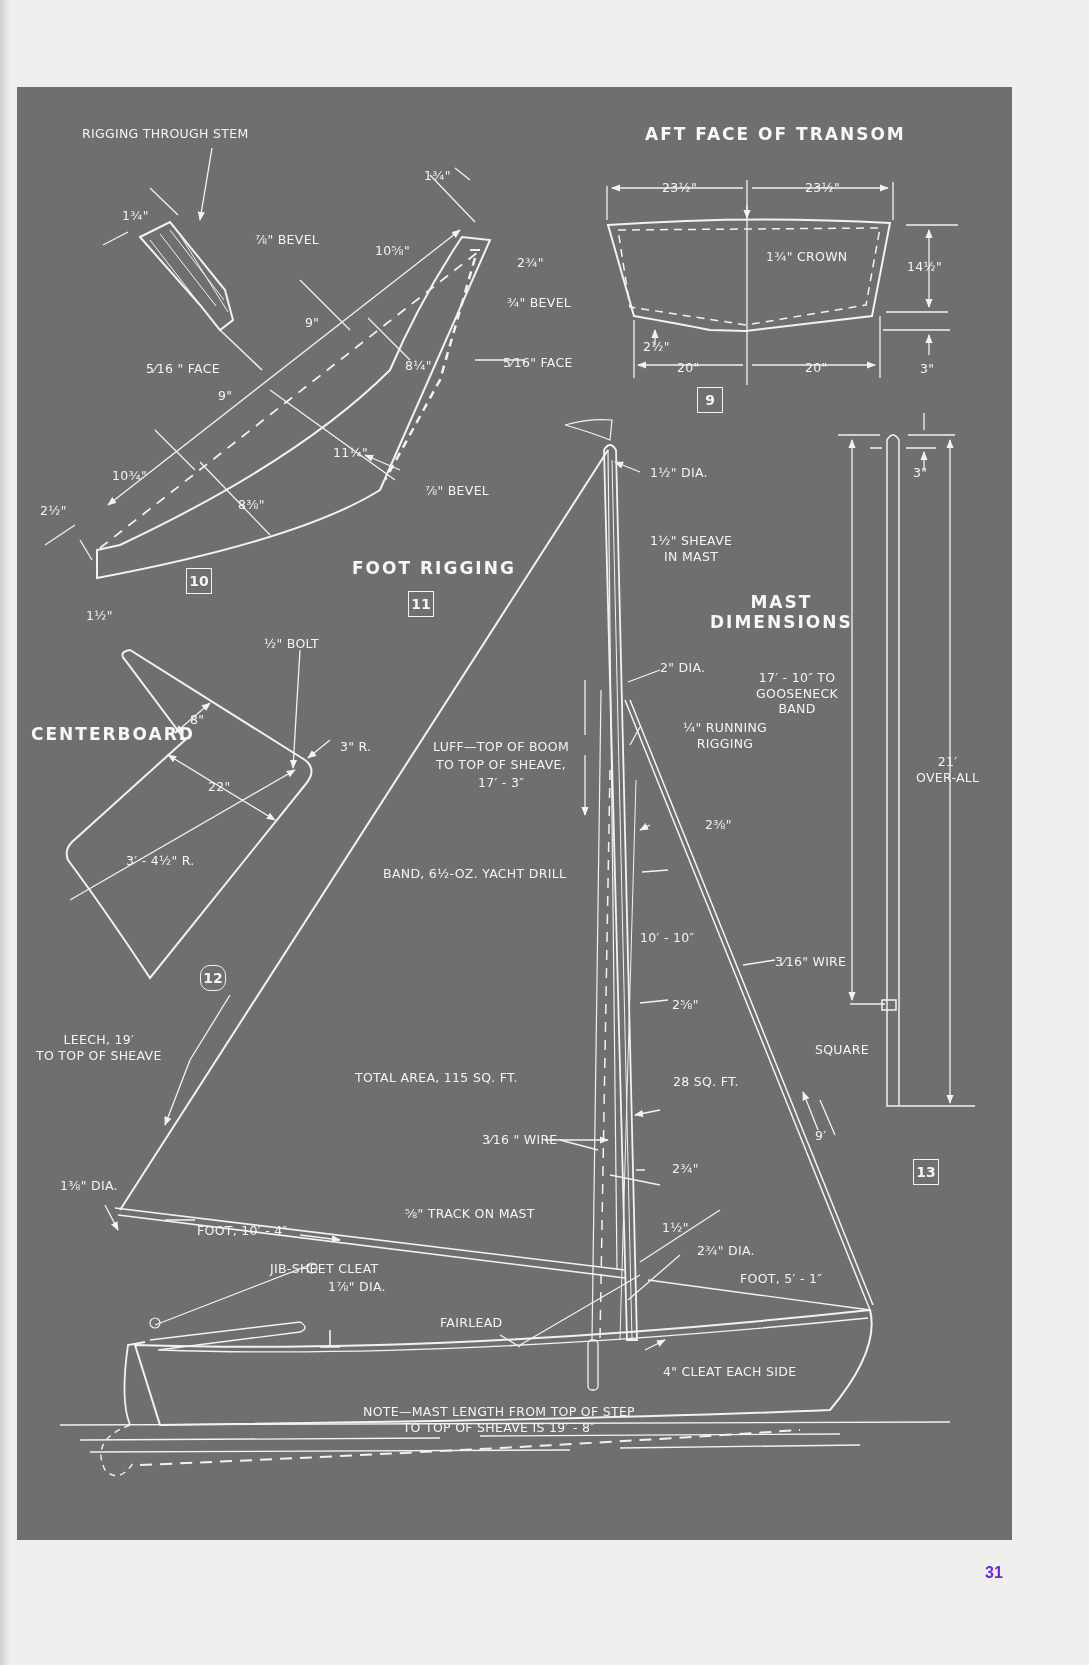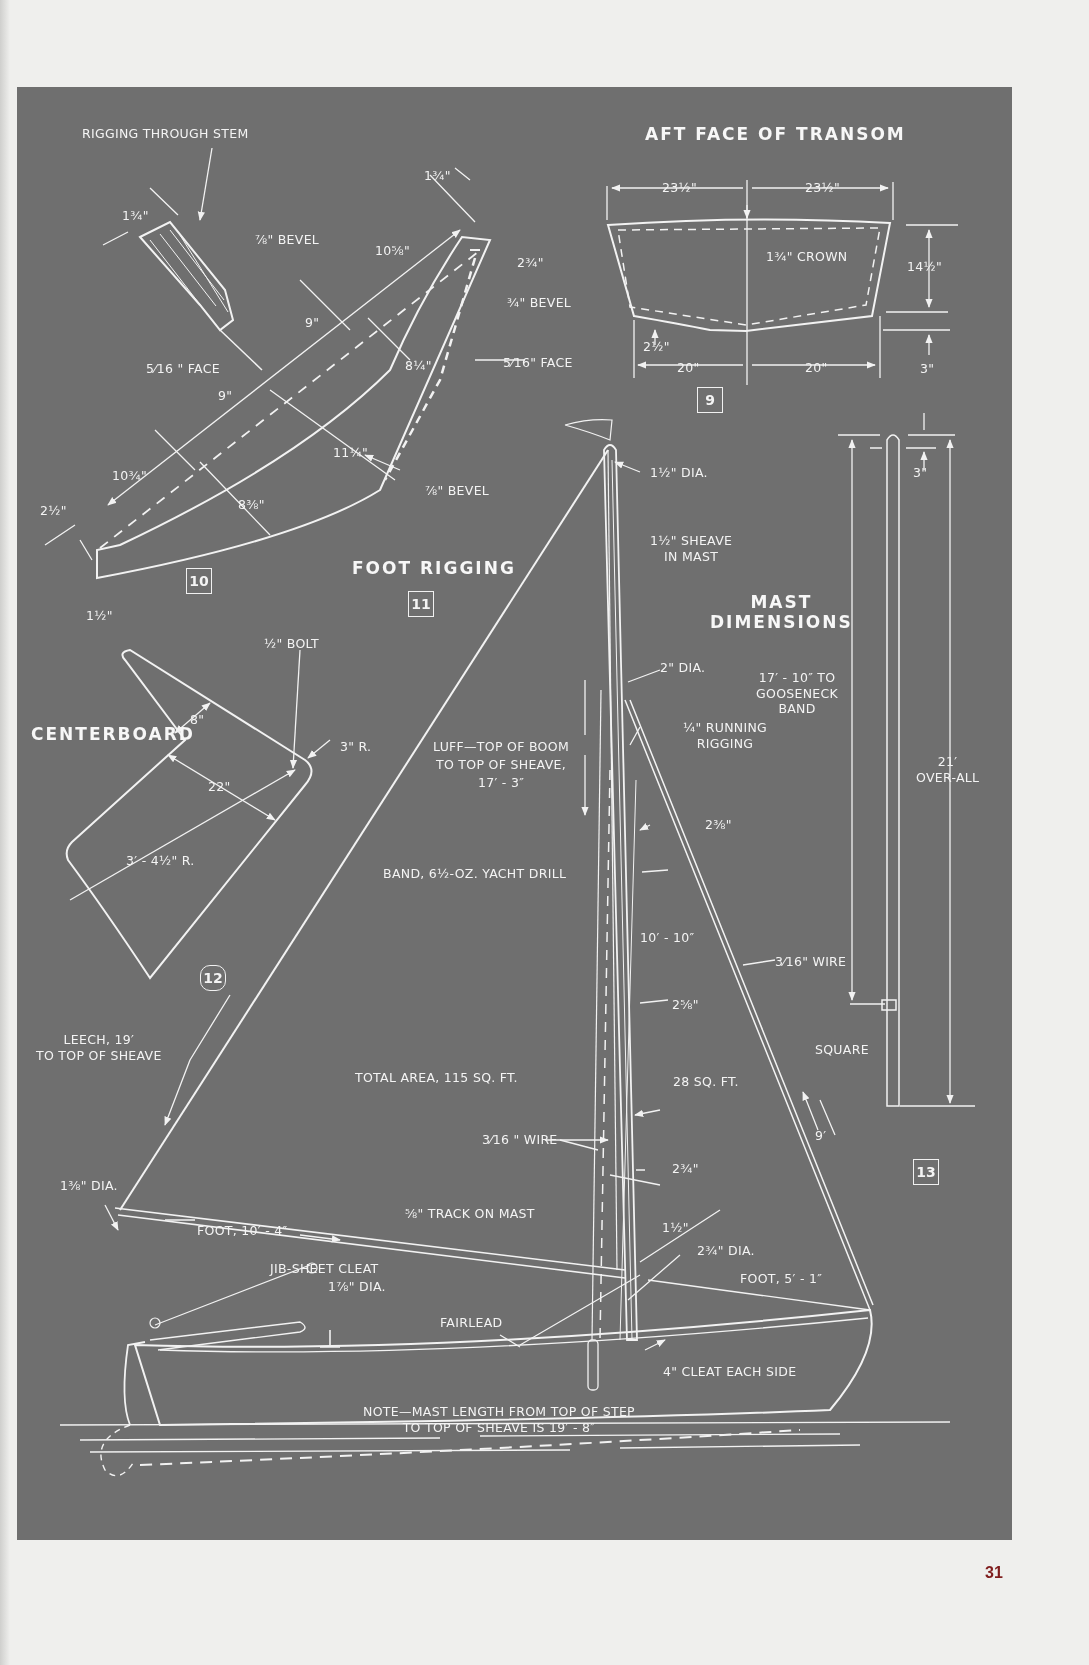--- a/index.html
+++ b/index.html
@@ -25,21 +25,21 @@
     position: absolute; color: #f7f7f7; font-weight: bold; font-size: 17px;
     letter-spacing: 2px; white-space: nowrap; text-align: center; line-height: 1.2;
     font-family: "DejaVu Sans", "Liberation Sans", sans-serif;
   }
   .figbox {
     position: absolute; width: 24px; height: 24px; border: 1.5px solid #f1f1f1;
     color: #f4f4f4; font-weight: bold; font-size: 14px; text-align: center; line-height: 24px;
     font-family: "DejaVu Sans", "Liberation Sans", sans-serif;
   }
   .pagenum {
-    position: absolute; left: 985px; top: 1564px; font-weight: bold; font-size: 16px; color: #7f1d1d;
+    position: absolute; left: 985px; top: 1564px; font-weight: bold; font-size: 16px; color: #6d28d9;
     font-family: "Liberation Sans", sans-serif;
   }
 </style>
 </head>
 <body>
 
 <div class="page-edge"></div>
 <div class="panel"></div>
 
 <svg class="art" viewBox="0 0 1089 1665" xmlns="http://www.w3.org/2000/svg">

